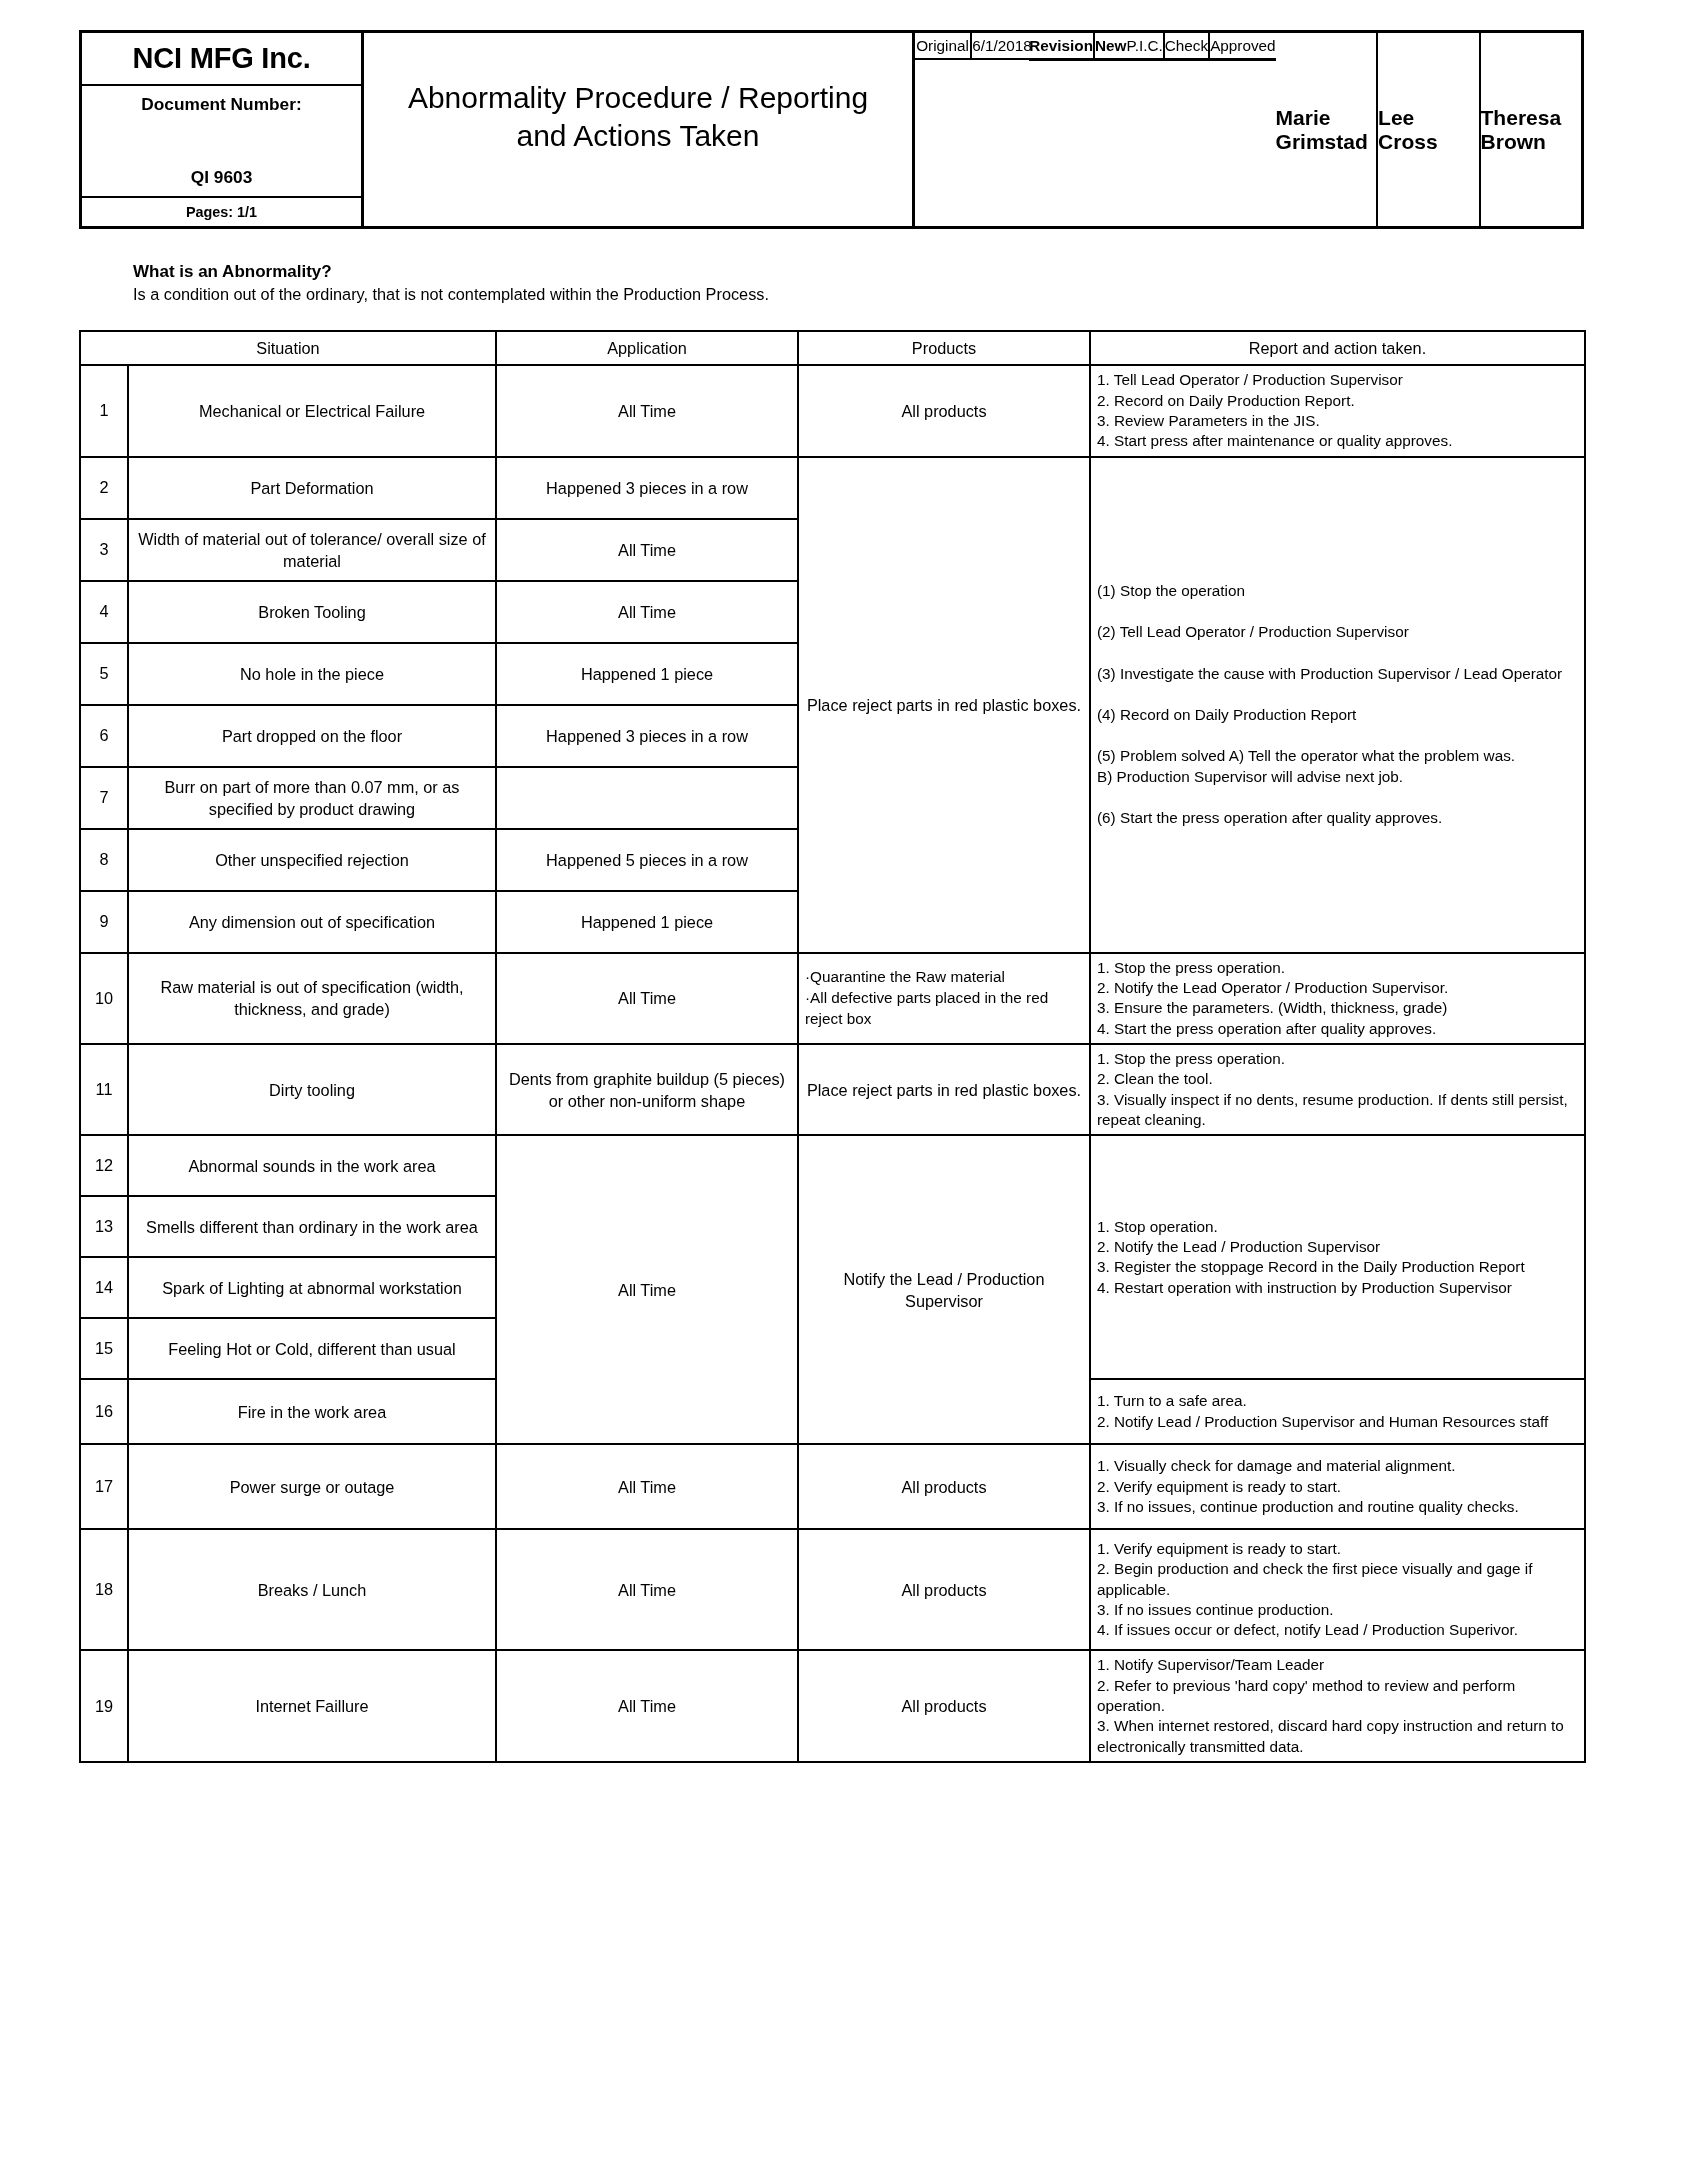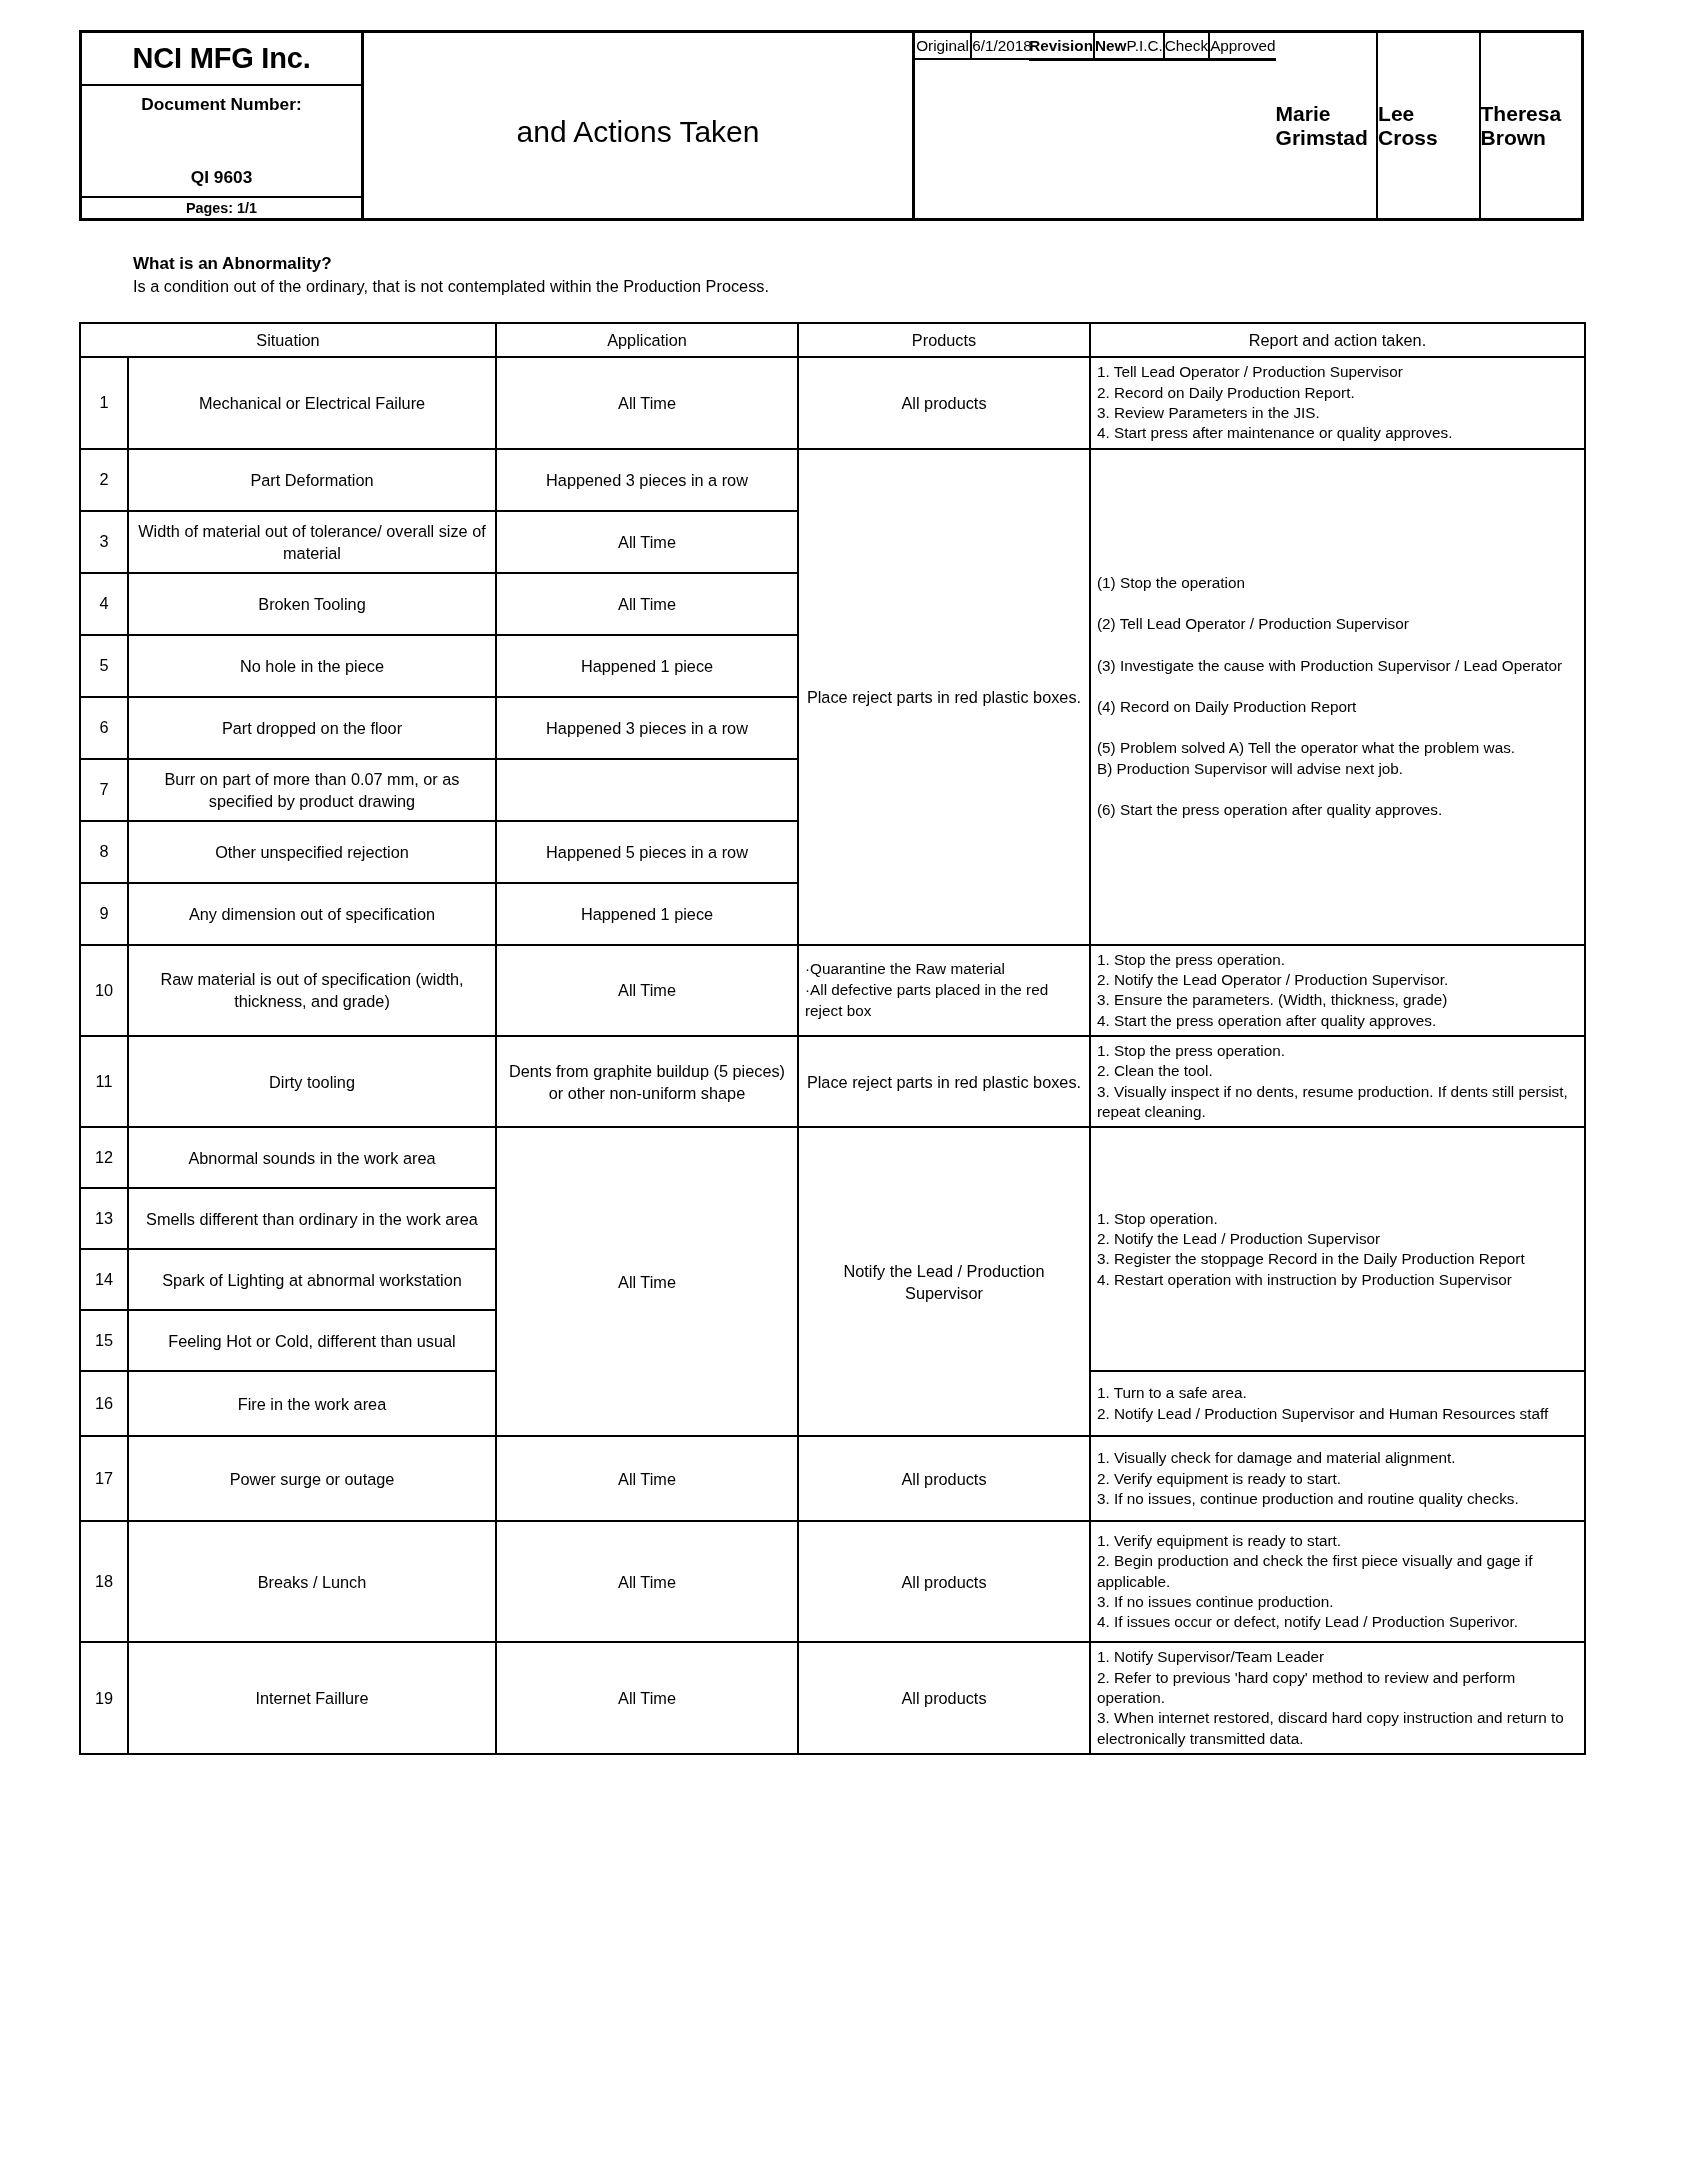--- a/index.html
+++ b/index.html
@@ -53,21 +53,21 @@
     flex-direction: column;
     align-items: center;
     justify-content: center;
     font-size: 17.3px;
     font-weight: bold;
     line-height: 1.45;
     padding: 6px 0;
     gap: 48px;
   }
   .hdr-pages {
-    height: 20px;
+    height: 28px;
     display: flex;
     align-items: center;
     justify-content: center;
     font-size: 14.4px;
     font-weight: bold;
   }
   .hdr-title {
     width: 554px;
     border: 3px solid #000;
     box-sizing: border-box;
@@ -215,21 +215,21 @@
       <div class="hdr-company">NCI MFG Inc.</div>
       <div class="hdr-docnum">
         <div>Document Number:</div>
         <div>QI 9603</div>
       </div>
       <div class="hdr-pages">Pages: 1/1</div>
     </div>
 
     <div class="hdr-title">
       <span>
-        <br>
+        <span>Abnormality Procedure / Reporting</span><br>
         <span>and Actions Taken</span>
       </span>
     </div>
 
     <div class="hdr-right">
       <div class="hdr-r-row r1">
         <div class="hdr-cellA">Original</div>
         <div class="hdr-cellB">6/1/2018</div>
       </div>
       <div class="hdr-r-row r2">

